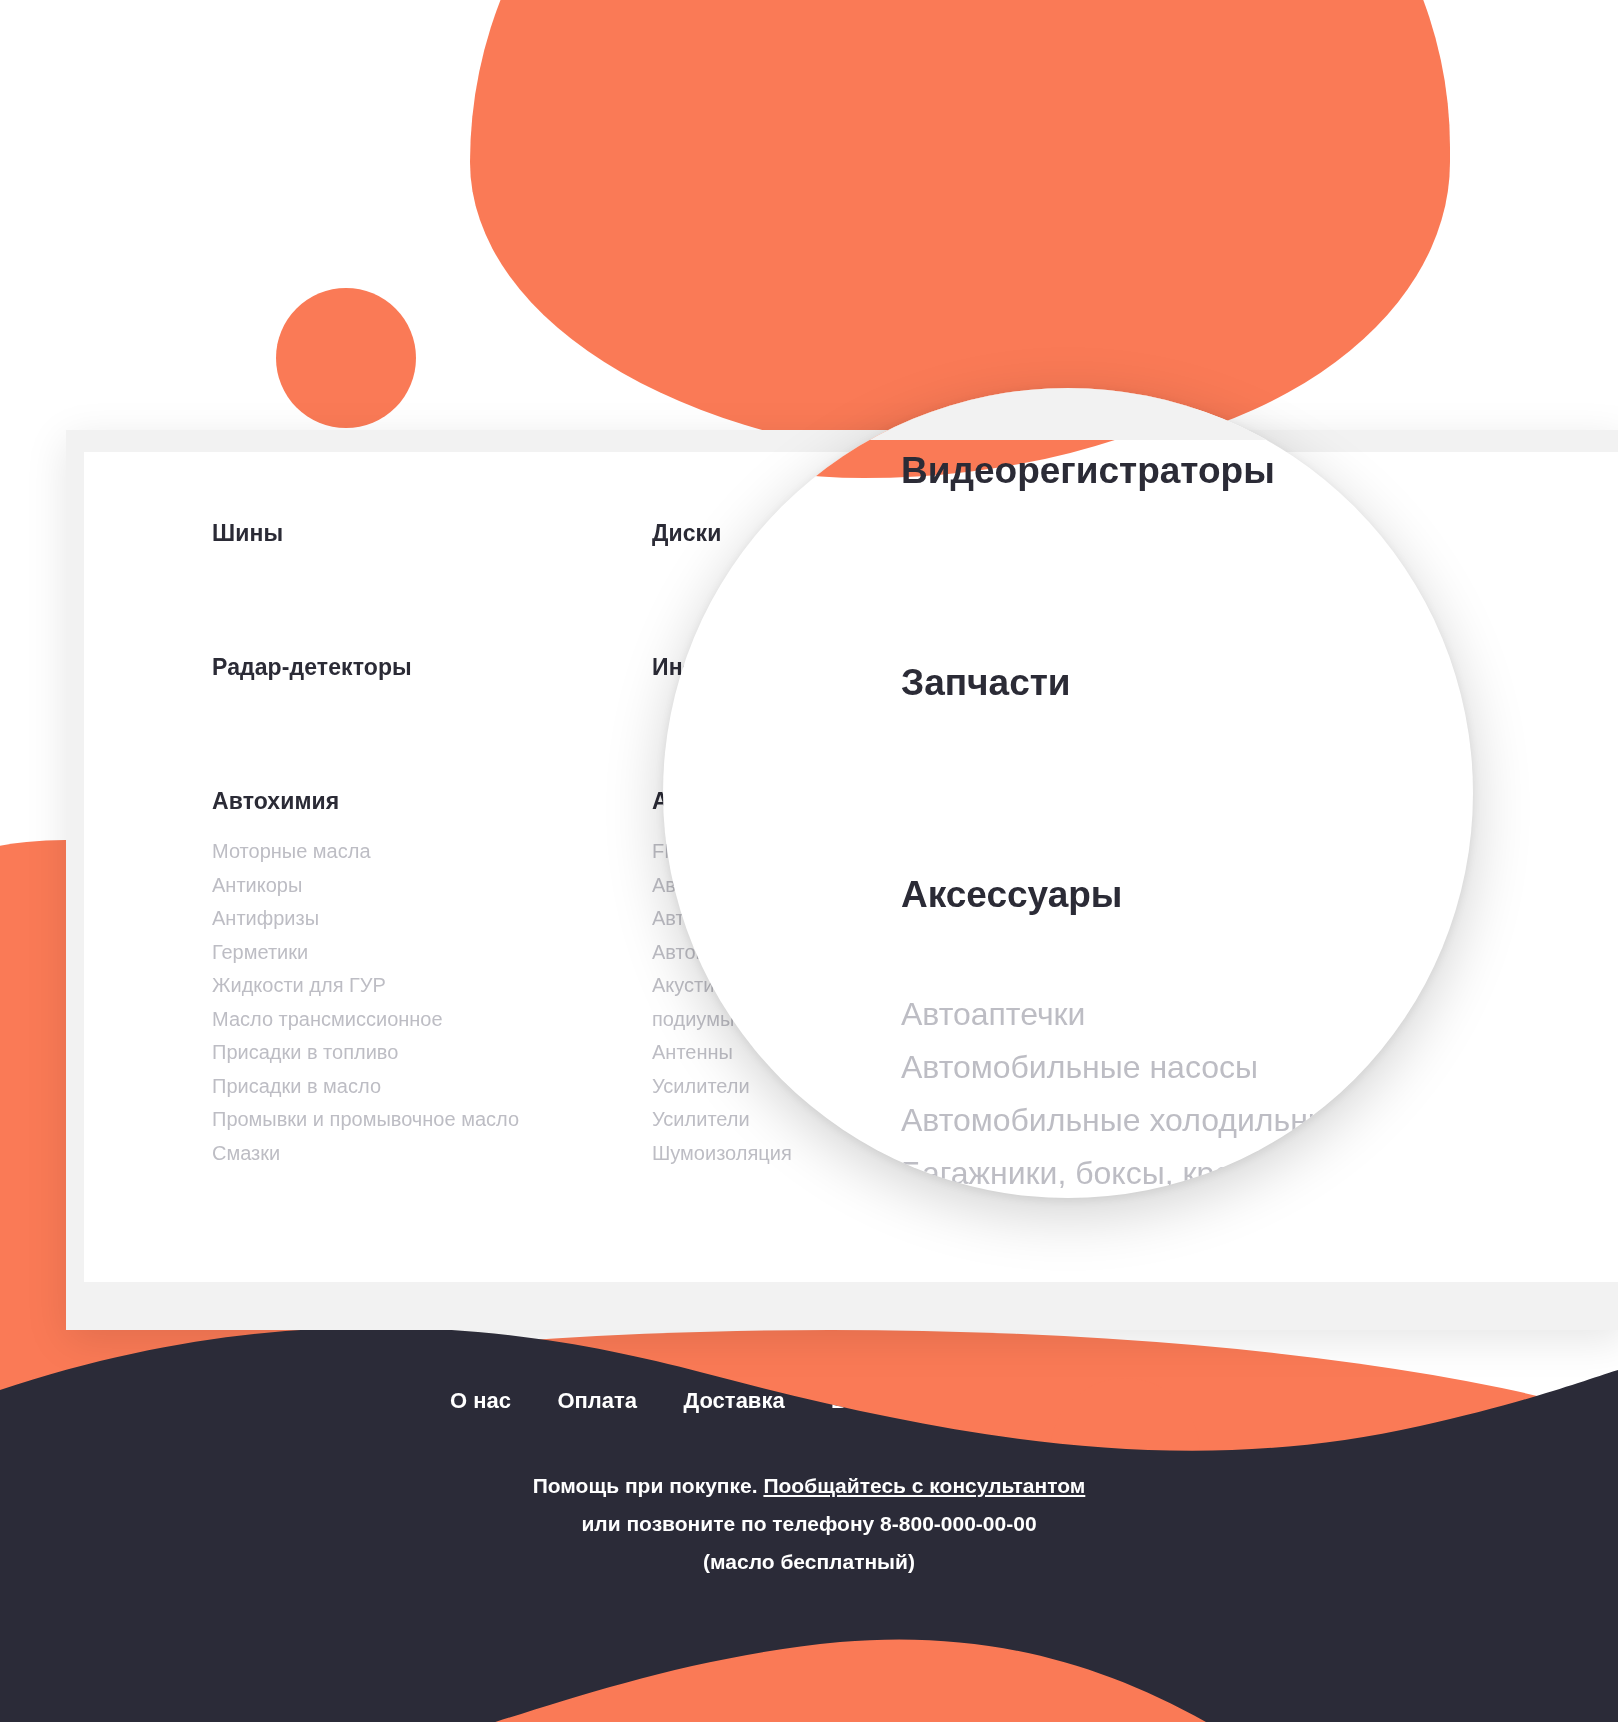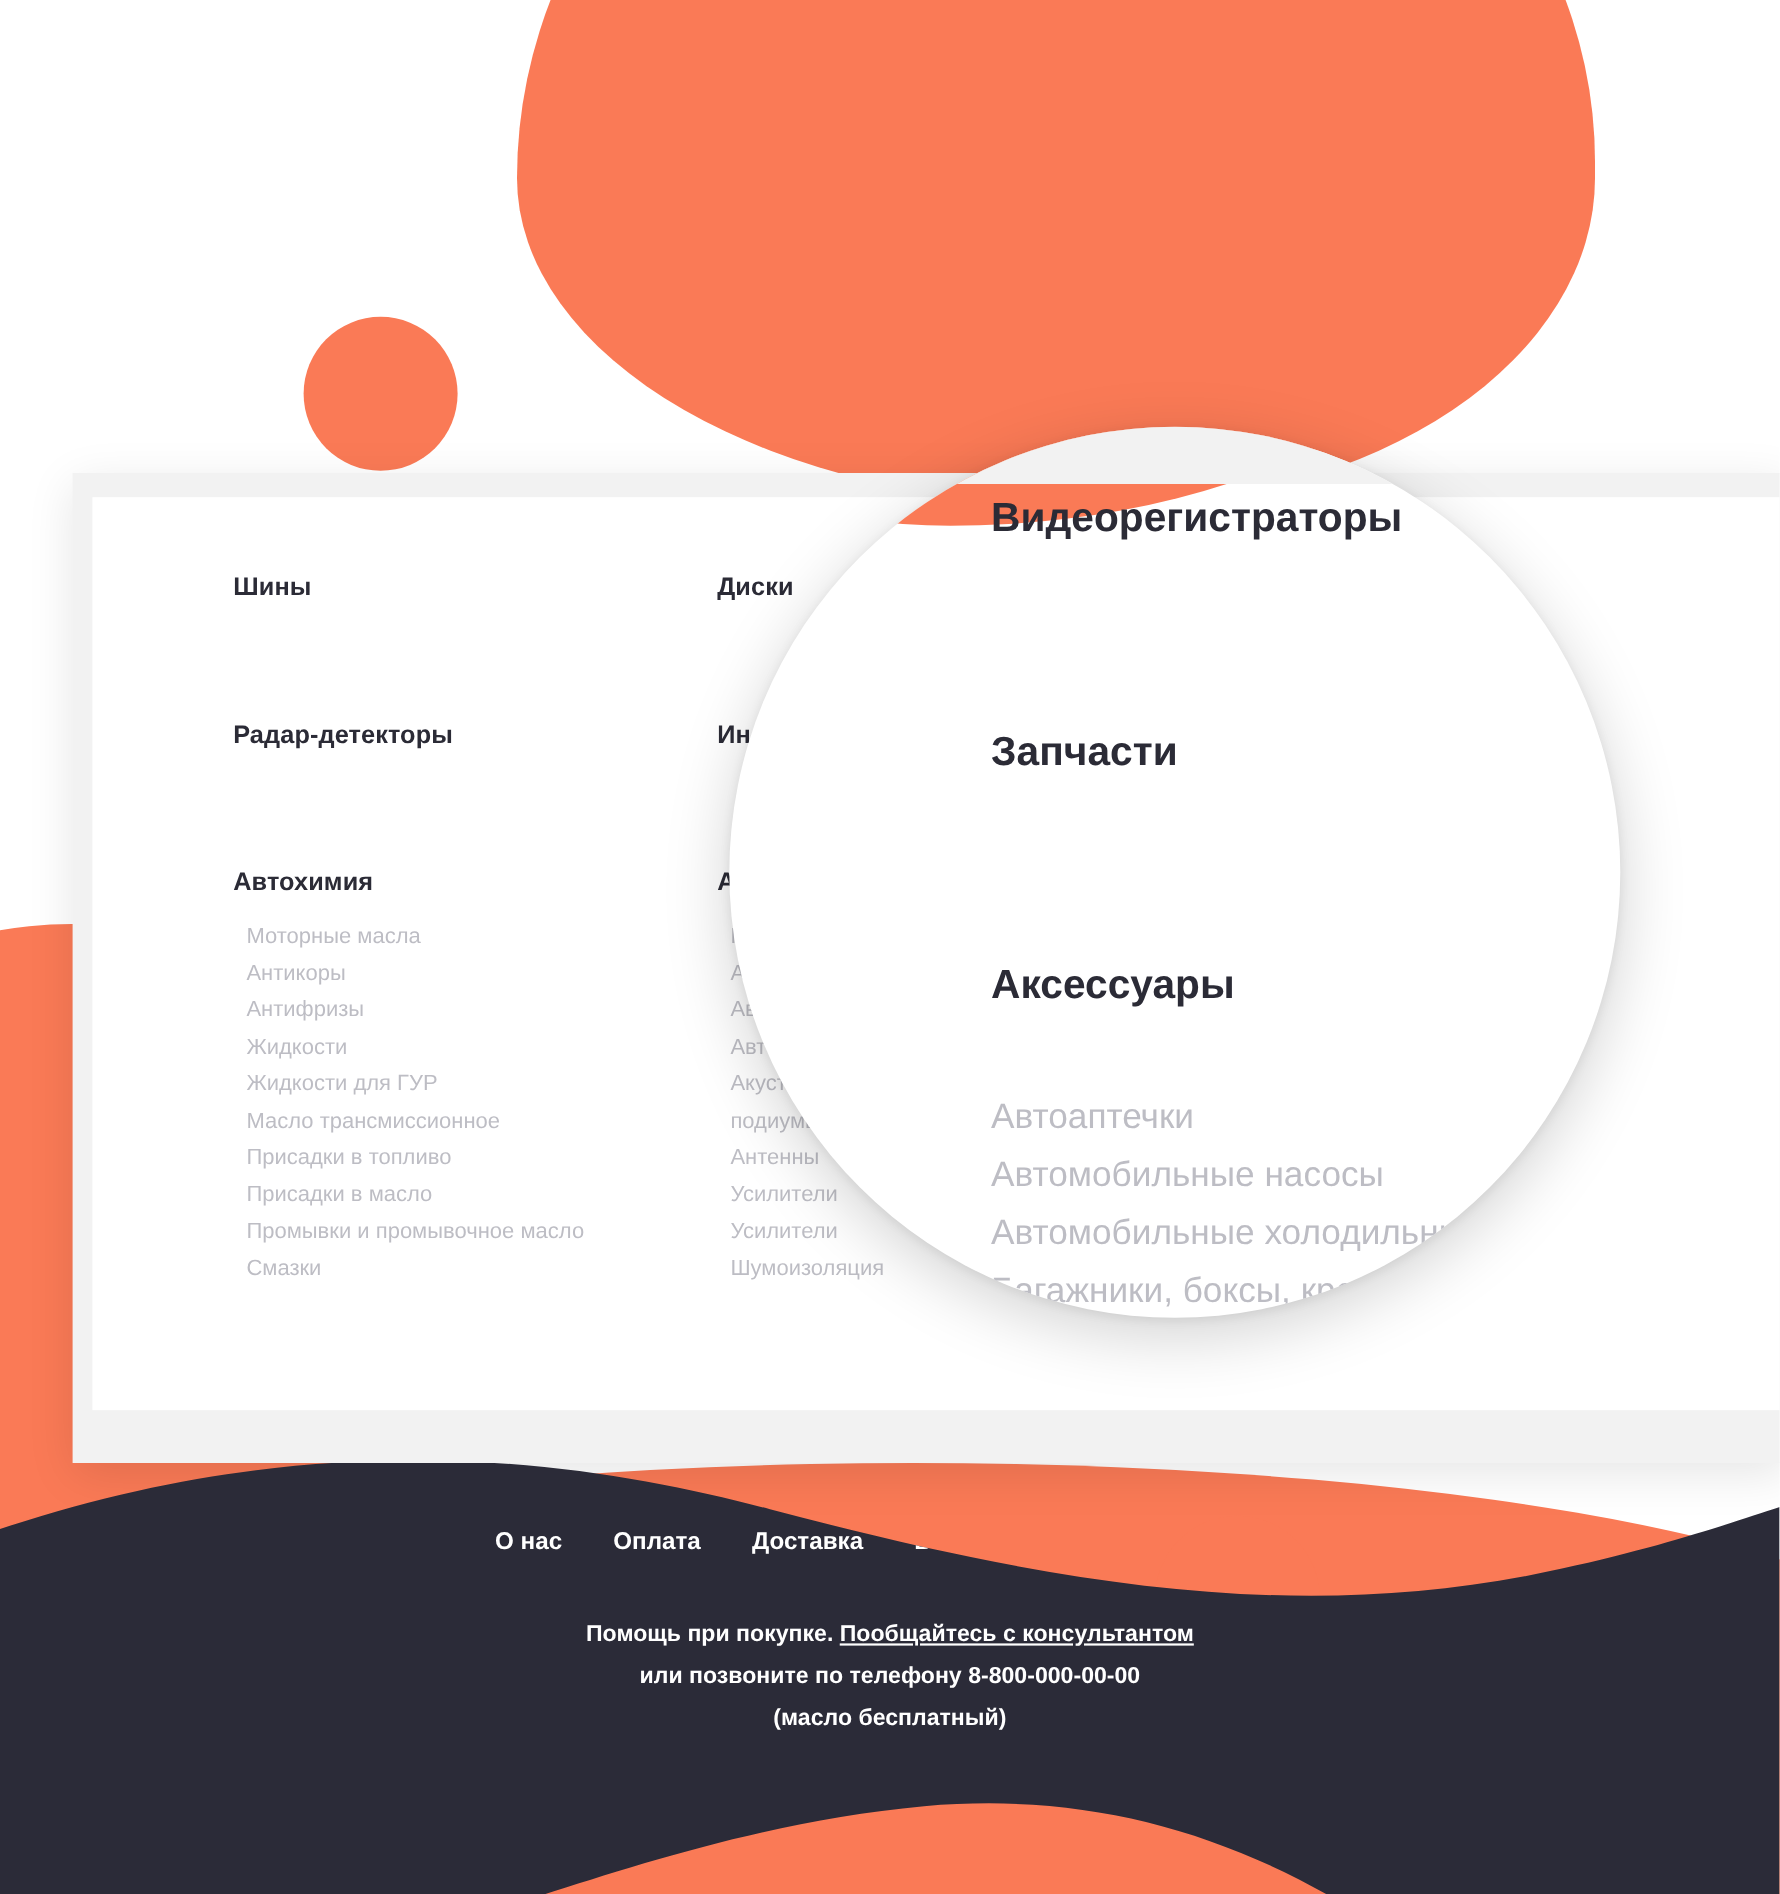--- a/index.html
+++ b/index.html
@@ -109,21 +109,21 @@
     font-weight: 700;
     color: #2b2b36;
     letter-spacing: 0.1px;
     margin: 0 0 107px 0;
     white-space: nowrap;
   }
   .cat-title.last { margin-bottom: 20px; }
 
   .sub-list {
     list-style: none;
-    margin: 12px;
+    margin: 0;
     padding: 0;
   }
   .sub-list li {
     font-size: 20px;
     line-height: 33.5px;
     color: #bdbdc4;
     white-space: nowrap;
   }
 
   
@@ -250,21 +250,21 @@
       <div class="menu-grid">
 
         <div class="menu-col">
           <div class="cat-title">Шины</div>
           <div class="cat-title">Радар-детекторы</div>
           <div class="cat-title last">Автохимия</div>
           <ul class="sub-list">
             <li>Моторные масла</li>
             <li>Антикоры</li>
             <li>Антифризы</li>
-            <li>Жидкости</li>
+            <li>Герметики</li>
             <li>Жидкости для ГУР</li>
             <li>Масло трансмиссионное</li>
             <li>Присадки в топливо</li>
             <li>Присадки в масло</li>
             <li>Промывки и промывочное масло</li>
             <li>Смазки</li>
           </ul>
         </div>
 
         <div class="menu-col">

